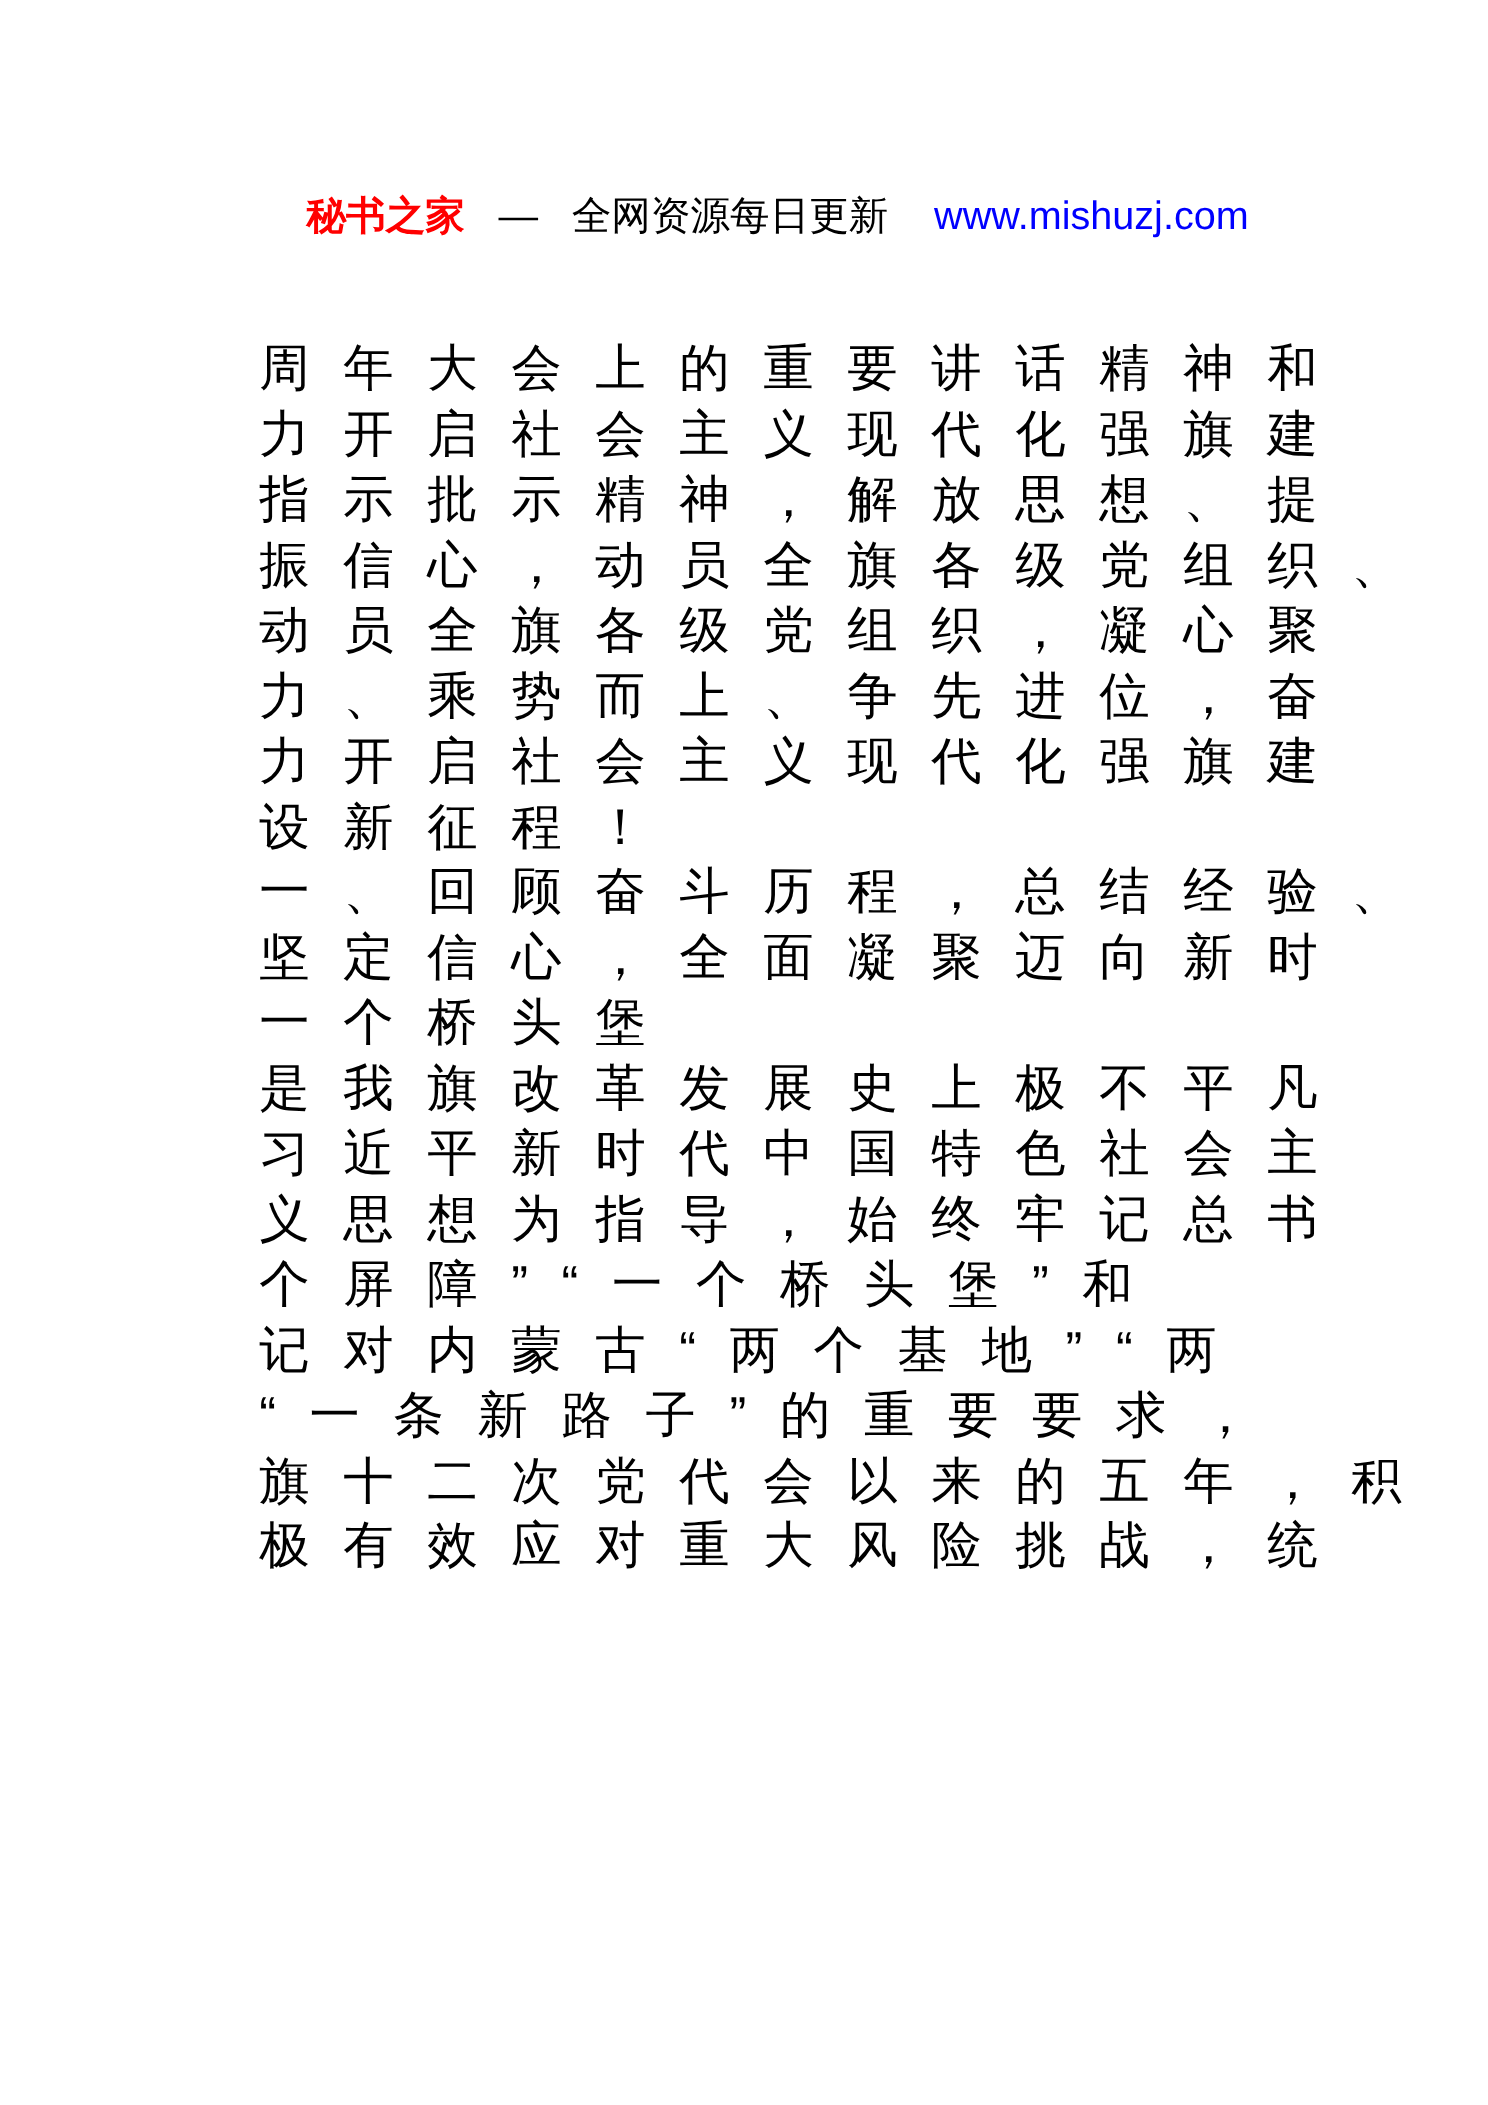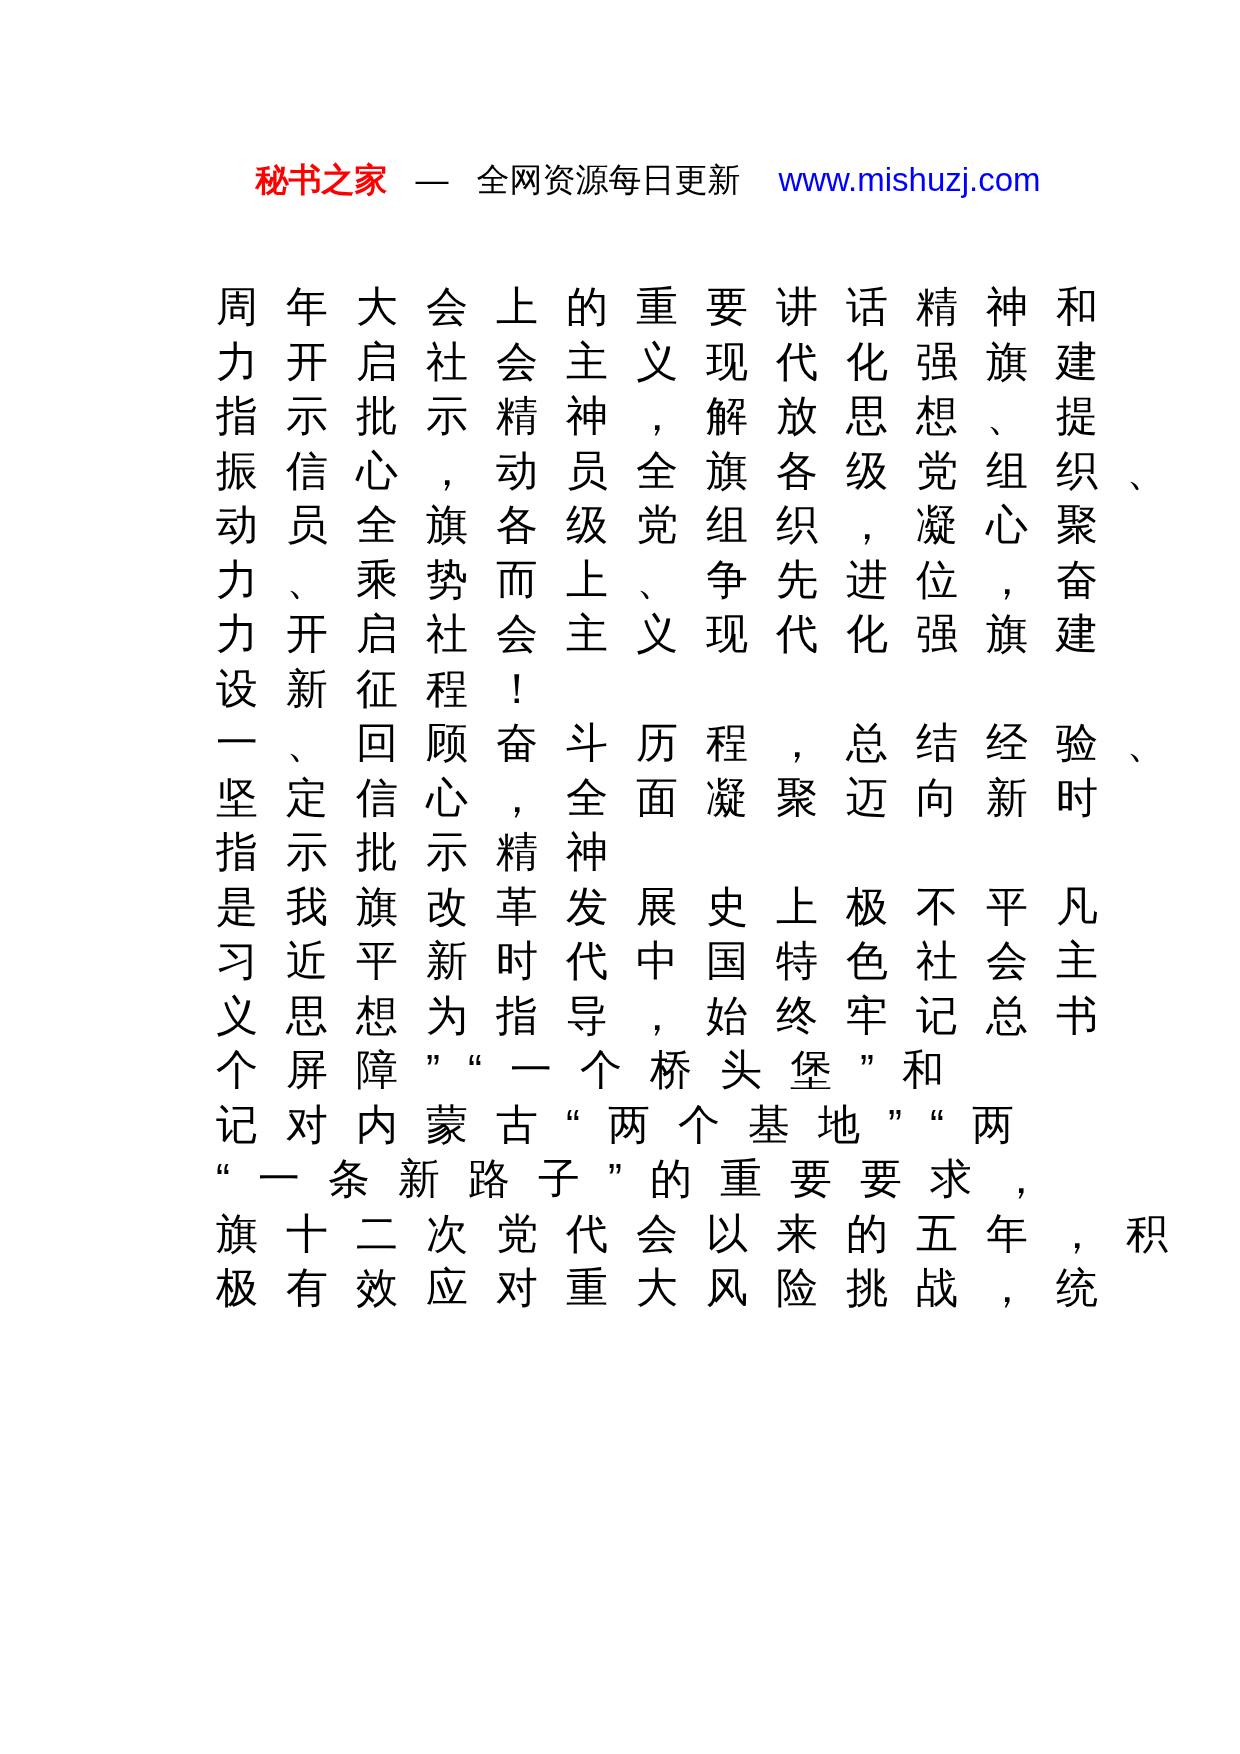--- a/index.html
+++ b/index.html
@@ -69,21 +69,21 @@
   <div class="text-line">周年大会上的重要讲话精神和</div>
       <div class="text-line">力开启社会主义现代化强旗建</div>
       <div class="text-line">指示批示精神，解放思想、提</div>
       <div class="text-line">振信心，动员全旗各级党组织、</div>
       <div class="text-line">动员全旗各级党组织，凝心聚</div>
       <div class="text-line">力、乘势而上、争先进位，奋</div>
       <div class="text-line">力开启社会主义现代化强旗建</div>
       <div class="text-line">设新征程！</div>
       <div class="text-line">一、回顾奋斗历程，总结经验、</div>
       <div class="text-line">坚定信心，全面凝聚迈向新时</div>
-      <div class="text-line">指示批示精神</div>
+      <div class="text-line">一个桥头堡</div>
       <div class="text-line">是我旗改革发展史上极不平凡</div>
       <div class="text-line">习近平新时代中国特色社会主</div>
       <div class="text-line">义思想为指导，始终牢记总书</div>
       <div class="text-line">个屏障”“一个桥头堡”和</div>
       <div class="text-line">记对内蒙古“两个基地”“两</div>
       <div class="text-line">“一条新路子”的重要要求，</div>
       <div class="text-line">旗十二次党代会以来的五年，积</div>
       <div class="text-line">极有效应对重大风险挑战，统</div>
     </div>
 

